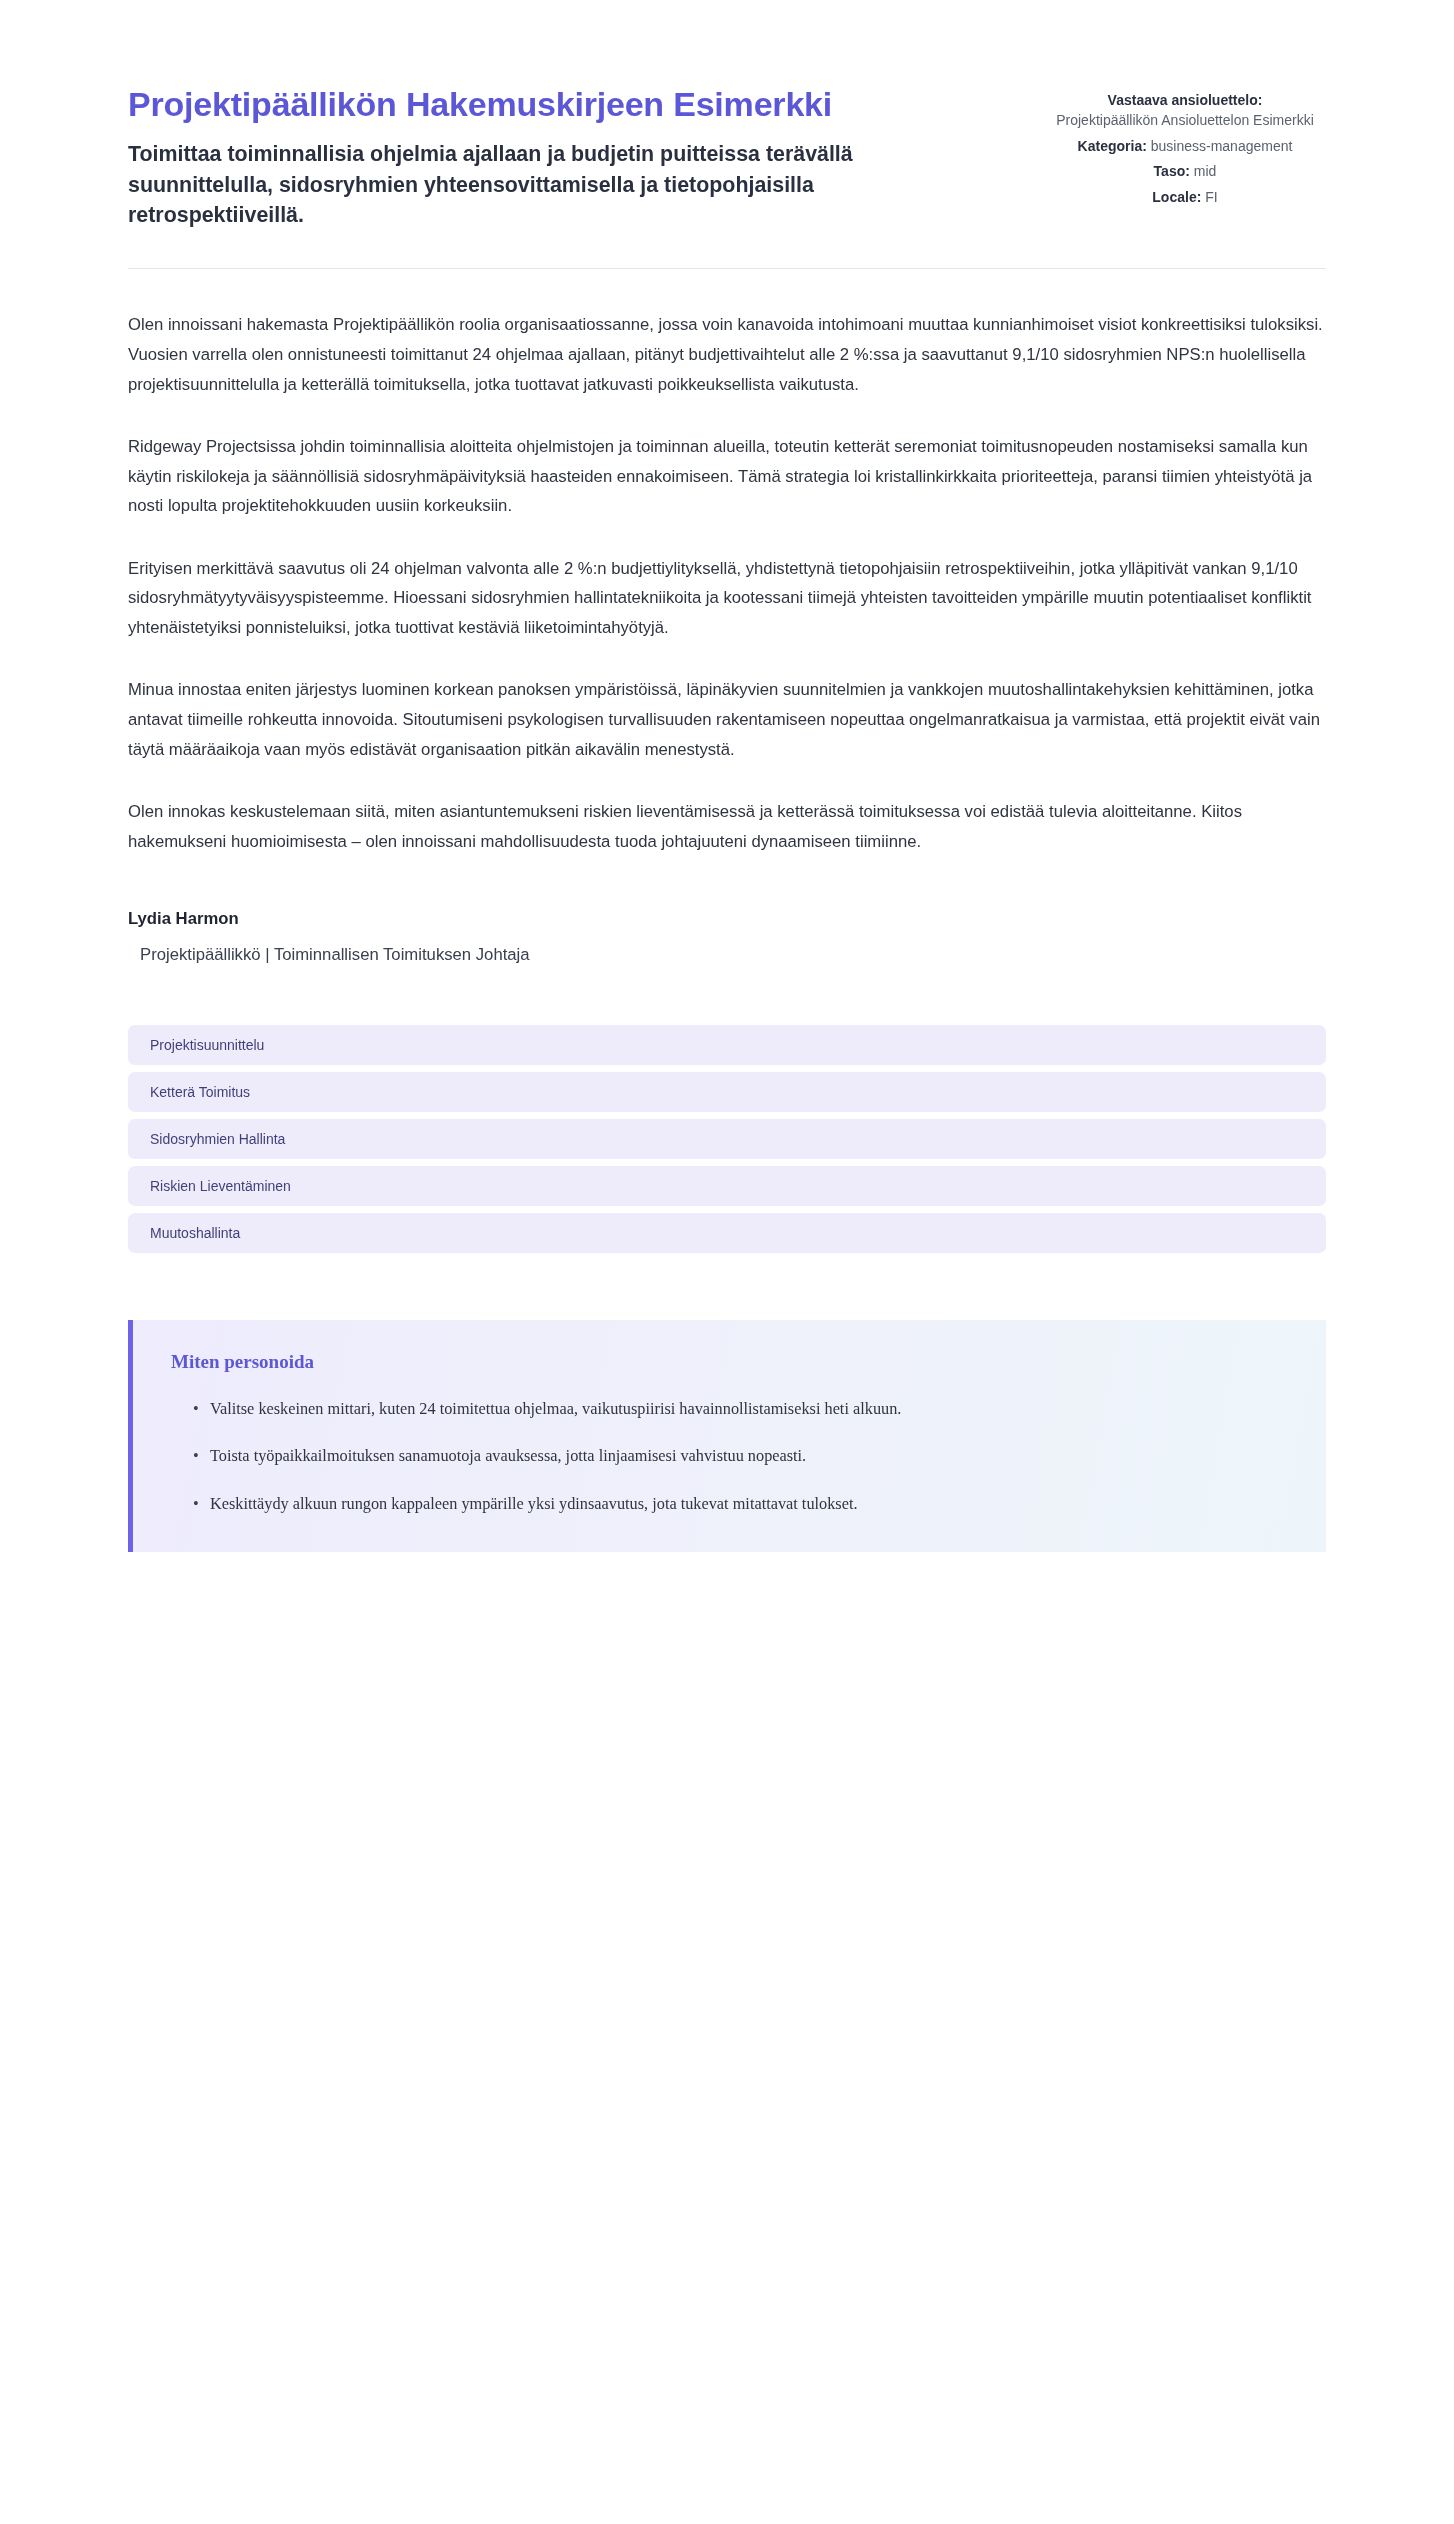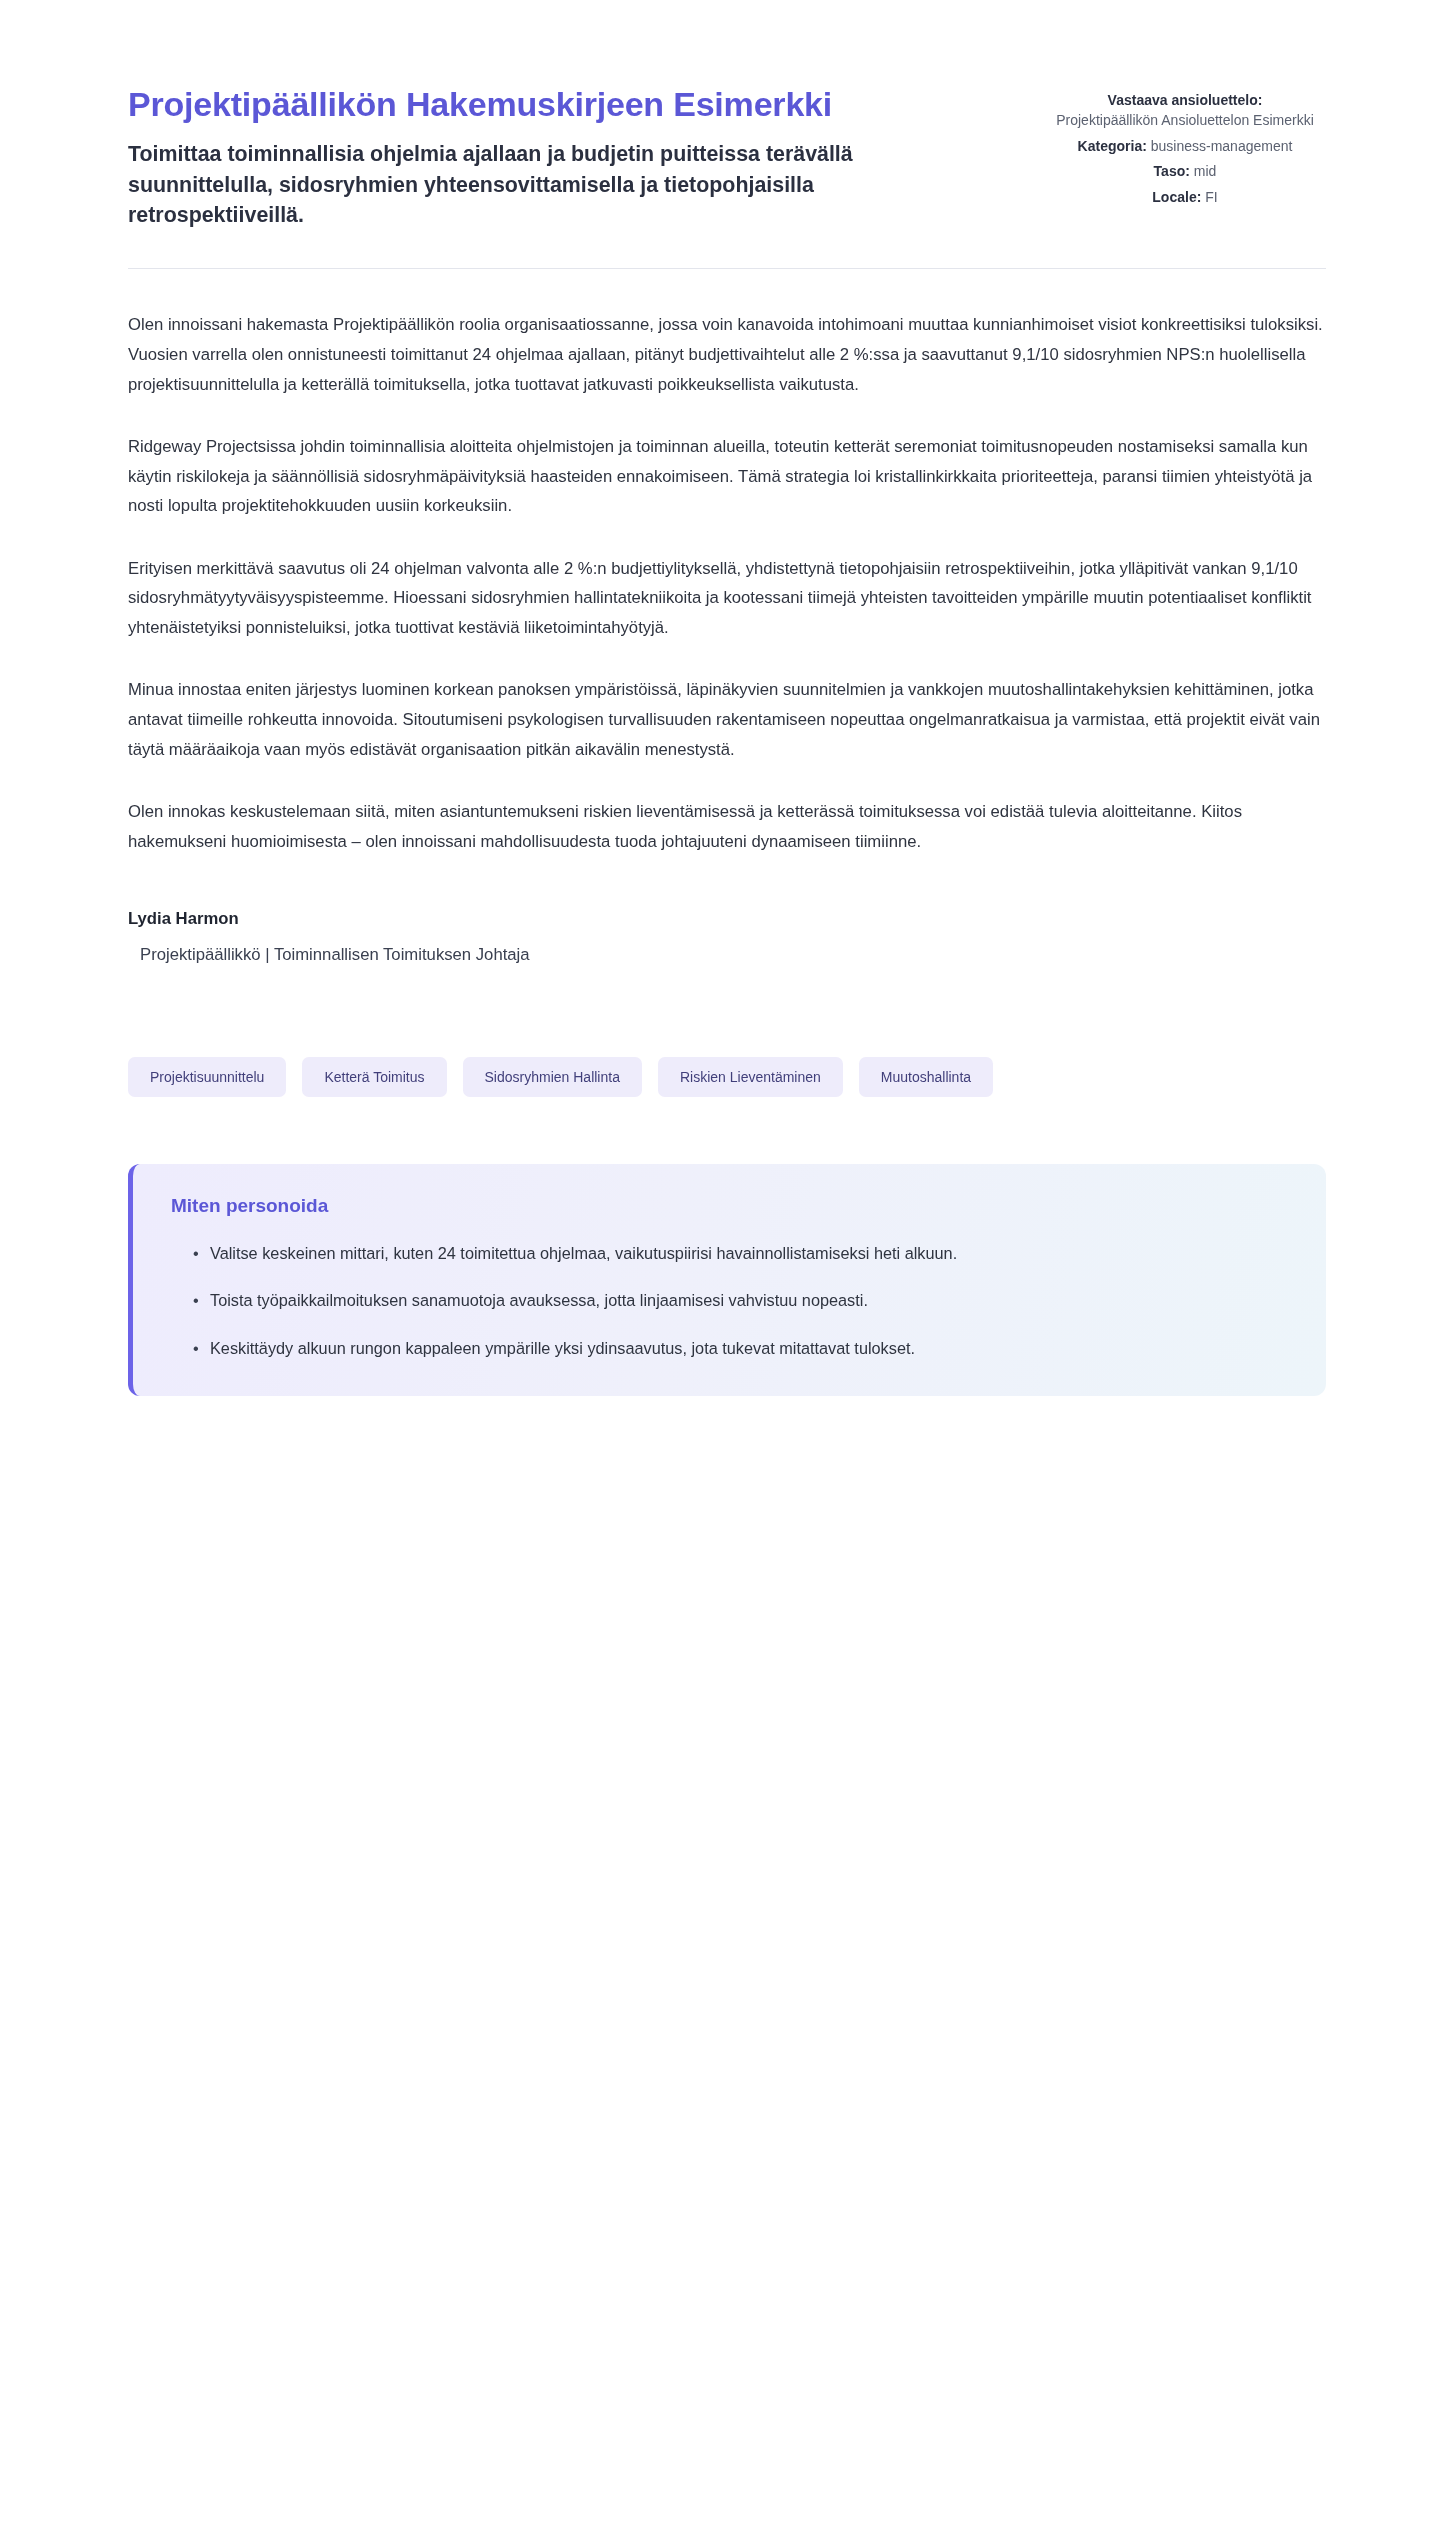--- a/index.html
+++ b/index.html
@@ -98,39 +98,41 @@
   }
   .sig-role {
     font-size: 16.7px;
     color: #3a4050;
     margin: 12px;
   }
   
   .tags {
     display: flex;
     flex-wrap: wrap;
-    gap: 16px;
-    margin-top: 92px;
+    gap: 7px;
+    margin-top: 60px;
+    flex-direction: column;
   }
   .tag {
     background: #eeecfb;
     color: #413f7a;
     font-size: 14px;
     padding: 12px 22px;
     border-radius: 6.8px;
     white-space: nowrap;
   }
   
   .callout {
     margin-top: 67px;
     background: linear-gradient(100deg, #eeecfd 0%, #eff0fb 45%, #edf5fa 100%);
     border-left: 5.1px solid #6c63e8;
-    border-radius: 12px;
+    border-radius: 0;
     padding: 31px 38px 34px 38px;
     box-sizing: border-box;
+    font-family: Liberation Serif, serif;
   }
   .callout-title {
     margin: 0 0 22px 0;
     font-size: 19px;
     font-weight: bold;
     color: #5b57d6;
   }
   .callout-list {
     margin: 0;
     padding-left: 22px;

